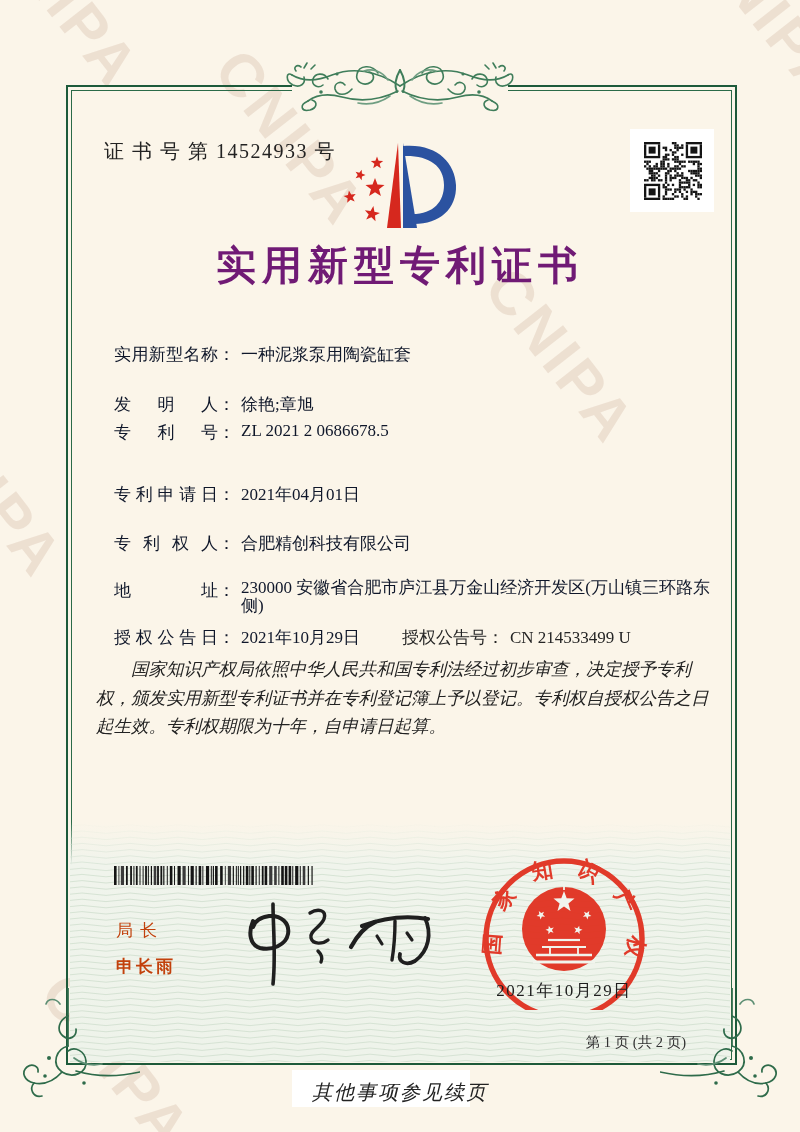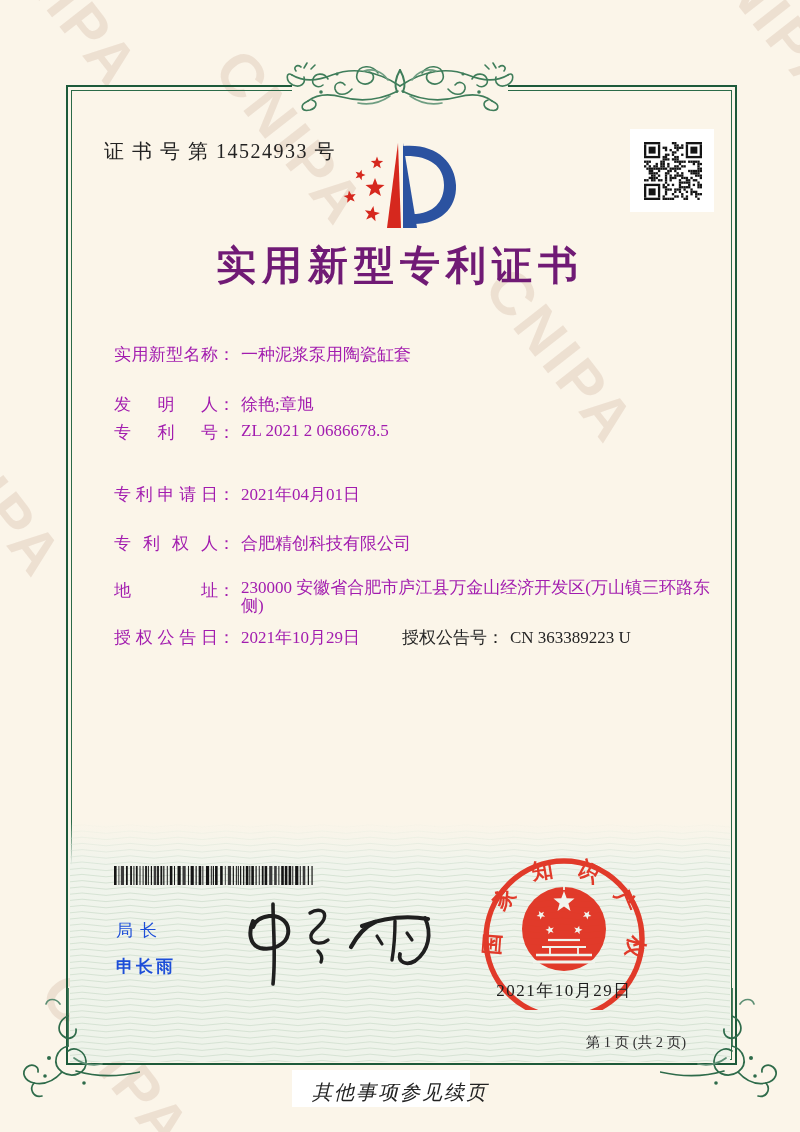--- a/index.html
+++ b/index.html
@@ -38,40 +38,40 @@
   .certno{
     position:absolute;left:104px;top:138px;
     font-size:20px;letter-spacing:1.5px;color:#222;
   }
   .title{
     position:absolute;left:0;top:238px;width:800px;text-align:center;
     font-size:40px;font-weight:bold;letter-spacing:6px;color:#701a75;
   }
   .qrpad{position:absolute;left:630px;top:129px;width:84px;height:83px;background:#fff;}
   
-  .frow{position:absolute;left:114px;font-size:17px;color:#a21caf;white-space:nowrap;}
+  .frow{position:absolute;left:114px;font-size:17px;color:#0f172a;white-space:nowrap;}
   .flabel{
     display:inline-block;width:104px;
     text-align:justify;text-align-last:justify;
     vertical-align:top;
   }
   .fcolon{display:inline-block;vertical-align:top;}
   .fvalue{display:inline-block;margin-left:6px;vertical-align:top;}
   .fvalue.wrap{white-space:normal;width:482px;line-height:18px;}
   .grantpair{position:absolute;left:402px;top:626px;font-size:17px;white-space:nowrap;color:#252525;}
   
   .paras{
     position:absolute;left:96px;top:655px;width:614px;
     font-size:17.5px;line-height:28.5px;color:#222;
     font-style:italic;
   }
   .paras p{margin:0;text-indent:2em;}
   
   .officer{position:absolute;left:116px;top:919px;font-family:"Liberation Sans","DejaVu Sans",sans-serif;
-    font-size:17px;color:#1d4ed8;}
+    font-size:17px;color:#c2410c;}
   .officer .t{letter-spacing:7px;}
   .officer .n{margin-top:13px;letter-spacing:3px;font-weight:bold;}
   
   .pageinfo{position:absolute;left:0;top:1033px;width:686px;text-align:right;font-size:14.5px;color:#333;}
   .contpad{position:absolute;left:292px;top:1070px;width:178px;height:37px;background:#ffffff;}
   .contnote{position:absolute;left:0;top:1079px;width:800px;text-align:center;
     font-size:20px;font-style:italic;letter-spacing:2px;color:#222;}
   
   .ornmask{position:absolute;left:292px;top:79px;width:216px;height:14px;background:#fbf5e9;}
   svg{display:block;}
@@ -443,24 +443,25 @@
 <div class="frow" style="top:532px;">
   <span class="flabel">专利权人</span><span class="fcolon">：</span><span class="fvalue">合肥精创科技有限公司</span>
 </div>
 <div class="frow" style="top:579px;">
   <span class="flabel">地址</span><span class="fcolon">：</span><span class="fvalue wrap">230000 安徽省合肥市庐江县万金山经济开发区(万山镇三环路东侧)</span>
 </div>
 <div class="frow" style="top:626px;">
   <span class="flabel">授权公告日</span><span class="fcolon">：</span><span class="fvalue">2021年10月29日</span>
 </div>
 <div class="grantpair">
-  <span>授权公告号</span><span>：</span><span style="margin-left:6px;">CN 363389223 U</span>
+  <span>授权公告号</span><span>：</span><span style="margin-left:6px;">CN 214533499 U</span>
 </div>
 
 <div class="paras">
+  <p>国家知识产权局依照中华人民共和国专利法经过初步审查，决定授予专利权，颁发实用新型专利证书并在专利登记簿上予以登记。专利权自授权公告之日起生效。专利权期限为十年，自申请日起算。</p>
 </div>
 
 <svg id="barcodesvg" class="abs" style="left:114px;top:866px;" width="202" height="19" viewBox="0 0 202 19">
     <rect x="0.00" y="0" width="2.60" height="19" fill="#141414"></rect>
     <rect x="4.40" y="0" width="1.00" height="19" fill="#3a3a3a"></rect>
     <rect x="6.83" y="0" width="3.20" height="19" fill="#3a3a3a"></rect>
     <rect x="11.97" y="0" width="1.80" height="19" fill="#141414"></rect>
     <rect x="16.16" y="0" width="1.80" height="19" fill="#141414"></rect>
     <rect x="19.42" y="0" width="1.00" height="19" fill="#141414"></rect>
     <rect x="21.87" y="0" width="1.80" height="19" fill="#141414"></rect>

